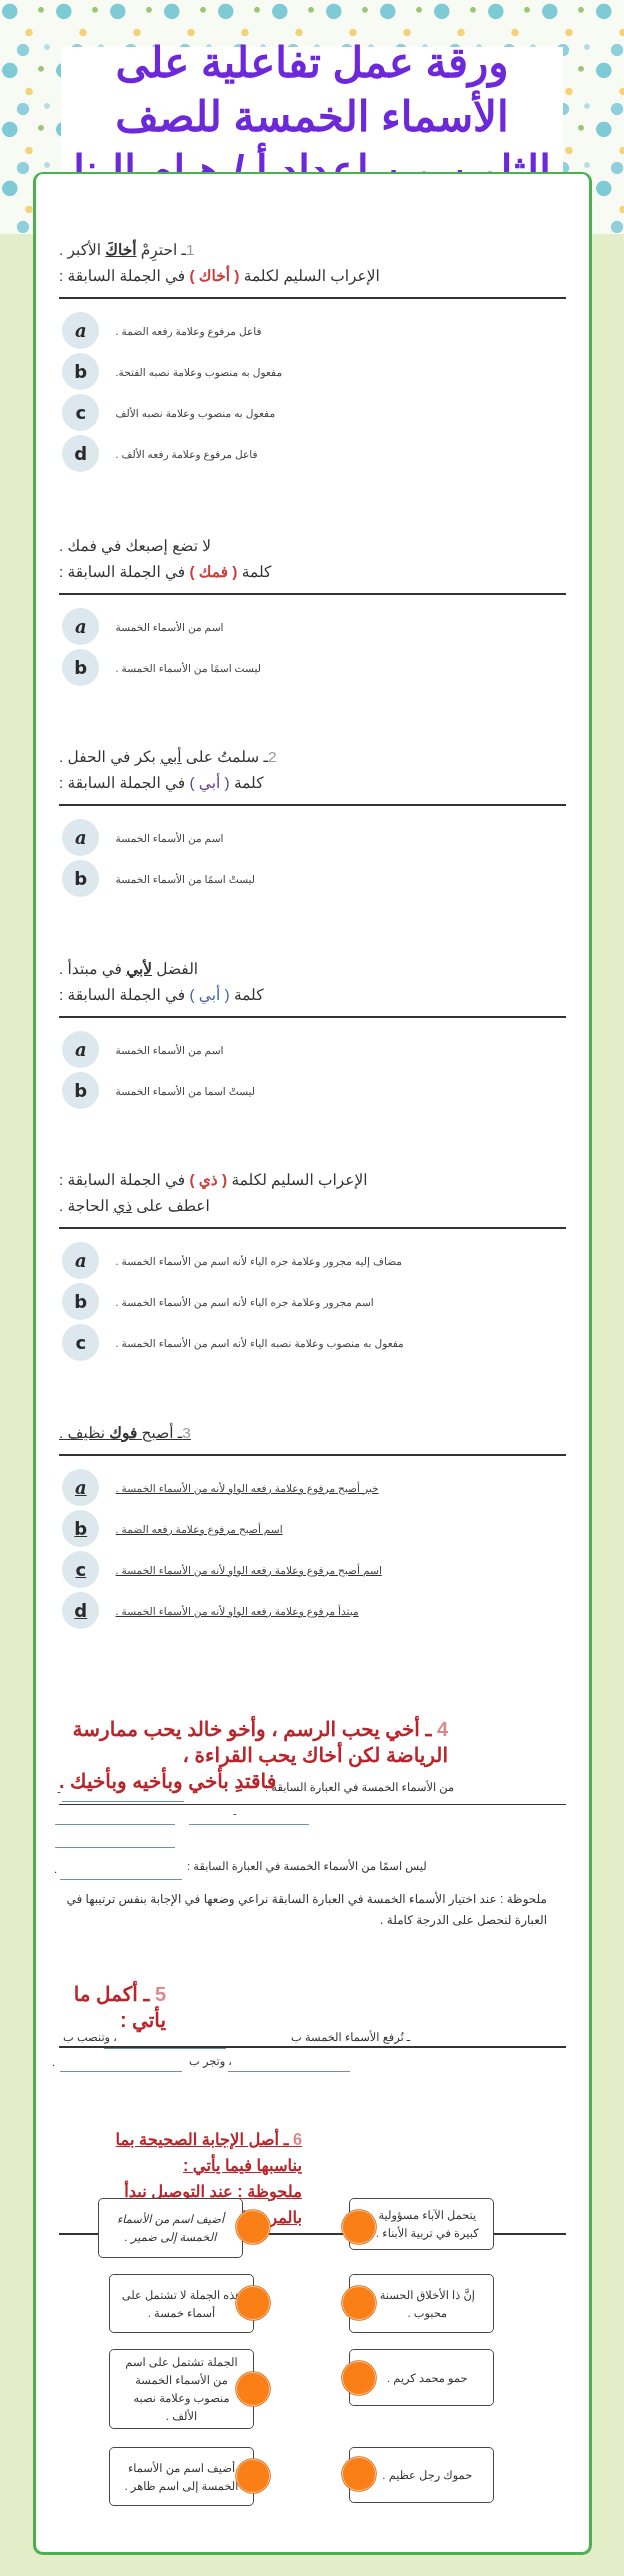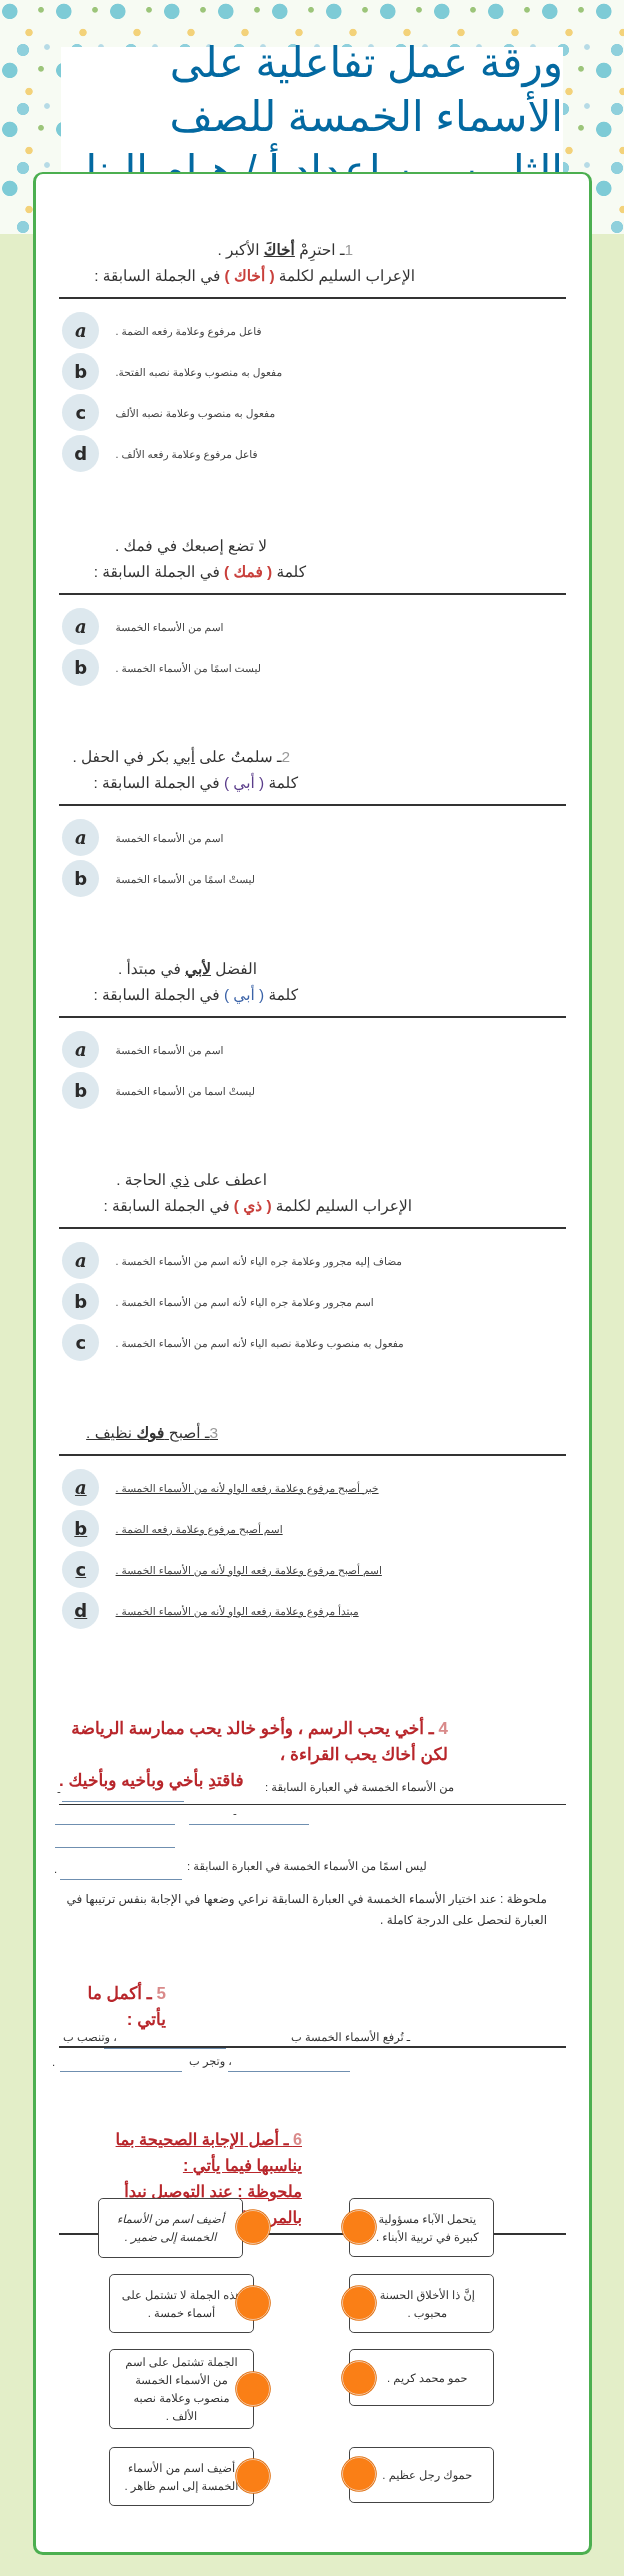--- a/index.html
+++ b/index.html
@@ -23,34 +23,34 @@
       radial-gradient(circle at 47px 47px, #b6dbe6 0 2.4px, transparent 3.3px);
     background-size: 54px 59px;
   }
   .title-box {
     position: absolute; left: 61px; top: 47px; width: 502px; height: 130px;
     background: #ffffff;
   }
   .title {
     position: absolute; left: 61px; top: 36px; width: 502px;
     font-family: "Liberation Sans", sans-serif;
-    font-size: 42px; line-height: 54px; color: #0369a1;
-    direction: rtl; font-weight: normal;
+    font-size: 42px; line-height: 54px; text-align: center; color: #6d28d9;
+    direction: rtl; font-weight: bold;
     height: 141px; overflow: hidden;
   }
   .card {
     position: absolute; left: 32.5px; top: 172px; width: 559px; height: 2383px;
     background: #ffffff;
     border: 3.3px solid #4caf50; border-top-width: 2.4px;
     border-radius: 9.8px;
   }
   .question { position: absolute; left: 59px; width: 507px; direction: rtl; }
   .q-line {
     font-family: "Liberation Sans", sans-serif;
-    font-size: 15.4px; line-height: 26px; color: #333; text-align: right;
+    font-size: 15.4px; line-height: 26px; color: #333; text-align: left;
     padding-right: 213px;
   }
   .q-num { color: #999; }
   .u { text-decoration: underline; font-weight: bold; }
   .paren-red { color: #c9403c; font-weight: bold; }
   .paren-blue { color: #3b63a8; }
   .paren-purple { color: #5a3c8a; }
   .divider { height: 1.6px; background: #333; margin-top: 8.1px; width: 507px; }
   .options { direction: ltr; margin-top: 11.4px; }
   .opt { display: flex; align-items: center; height: 41px; margin-left: 3.3px; }
@@ -60,21 +60,21 @@
     font-family: "DejaVu Sans", sans-serif; font-size: 18px; font-weight: bold; color: #2a2a2a;
     flex: none;
   }
   .opt-circle.a-glyph { font-style: italic; font-family: "DejaVu Serif", serif; }
   .opt-text {
     margin-left: 16.3px; font-family: "Liberation Sans", sans-serif;
     font-size: 10.6px; color: #444; direction: rtl; unicode-bidi: plaintext;
   }
   .red-head {
     font-family: "Liberation Sans", sans-serif;
-    font-size: 17px; line-height: 26px; color: #b8262b; font-weight: bold;
+    font-size: 20px; line-height: 26px; color: #b8262b; font-weight: bold;
     text-align: right; direction: rtl;
   }
   .red-head .n { color: #d98a8a; }
   .red-head.ul { text-decoration: underline; margin-left: 15px; }
   .blank { position: absolute; height: 0.8px; background: #6f8fb0; }
   .plain { position: absolute; font-family: "Liberation Sans", sans-serif; font-size: 11.4px; color: #333; }
   .note {
     position: absolute; left: 59px; width: 488px; direction: rtl; text-align: right;
     font-family: "Liberation Sans", sans-serif; font-size: 12px; line-height: 21px; color: #333;
   }
@@ -180,25 +180,25 @@
         <div class="opt-text">اسم من الأسماء الخمسة</div>
       </div>
     <div class="opt">
         <div class="opt-circle">b</div>
         <div class="opt-text">ليستْ اسما من الأسماء الخمسة</div>
       </div>
   </div>
 </div>
 
 <div class="question" style="top:1167px;">
+  <div class="q-line" style="padding-right:154px;">
+    <span>الإعراب السليم لكلمة </span><span class="paren-red">( ذي )</span><span> في الجملة السابقة :</span>
+  </div>
   <div class="q-line" style="padding-right:299px;">
     <span>اعطف على </span><span style="text-decoration:underline;">ذي</span><span> الحاجة .</span>
-  </div>
-  <div class="q-line" style="padding-right:154px;">
-    <span>الإعراب السليم لكلمة </span><span class="paren-red">( ذي )</span><span> في الجملة السابقة :</span>
   </div>
   <div class="divider"></div>
   <div class="options">
     <div class="opt">
         <div class="opt-circle a-glyph">a</div>
         <div class="opt-text">مضاف إليه مجرور وعلامة جره الياء لأنه اسم من الأسماء الخمسة .</div>
       </div>
     <div class="opt">
         <div class="opt-circle">b</div>
         <div class="opt-text">اسم مجرور وعلامة جره الياء لأنه اسم من الأسماء الخمسة .</div>
@@ -280,21 +280,21 @@
 
 <div class="match-box" style="top:2198px; left:98px; width:145px; height:60px;font-style:italic;">أضيف اسم من الأسماء الخمسة إلى ضمير .</div>
 <div class="match-dot" style="top:2210px; left:236px;"></div>
 <div class="match-box" style="top:2274px; left:109px; width:145px; height:59px;">هذه الجملة لا تشتمل على أسماء خمسة .</div>
 <div class="match-dot" style="top:2286px; left:236px;"></div>
 <div class="match-box" style="top:2349px; left:109px; width:145px; height:80px;">الجملة تشتمل على اسم من الأسماء الخمسة منصوب وعلامة نصبه الألف .</div>
 <div class="match-dot" style="top:2372px; left:236px;"></div>
 <div class="match-box" style="top:2447px; left:109px; width:145px; height:59px;">أضيف اسم من الأسماء الخمسة إلى اسم ظاهر .</div>
 <div class="match-dot" style="top:2459px; left:236px;"></div>
 
-<div class="match-box" style="top:2198px; left:349px; width:145px; height:59px; padding-left:23px;">يتحمل الآباء مسؤولية كبيرة في تربية الأبناء .</div>
+<div class="match-box" style="top:2198px; left:349px; width:145px; height:52px; padding-left:23px;">يتحمل الآباء مسؤولية كبيرة في تربية الأبناء .</div>
 <div class="match-dot" style="top:2210px; left:342px;"></div>
 <div class="match-box" style="top:2274px; left:349px; width:145px; height:59px; padding-left:23px;">إنَّ ذا الأخلاق الحسنة محبوب .</div>
 <div class="match-dot" style="top:2286px; left:342px;"></div>
 <div class="match-box" style="top:2349px; left:349px; width:145px; height:57px; padding-left:23px;">حمو محمد كريم .</div>
 <div class="match-dot" style="top:2361px; left:342px;"></div>
 <div class="match-box" style="top:2447px; left:349px; width:145px; height:56px; padding-left:23px;">حموك رجل عظيم .</div>
 <div class="match-dot" style="top:2457px; left:342px;"></div>
 
 
 </body></html>

